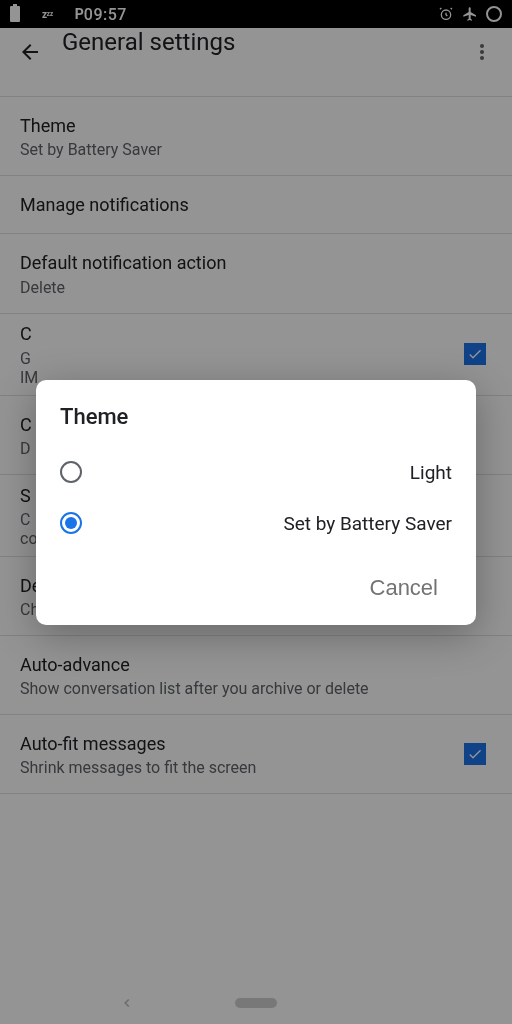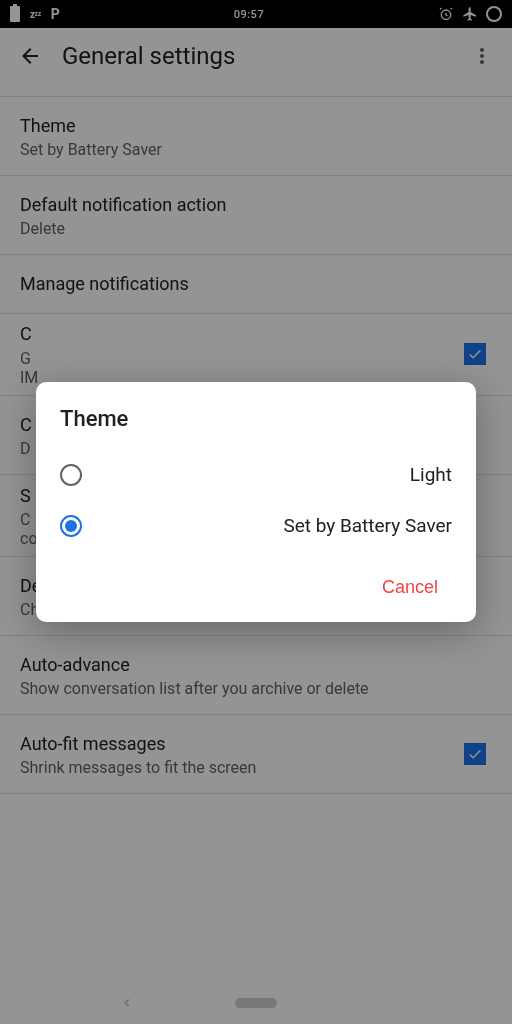--- a/index.html
+++ b/index.html
@@ -20,33 +20,32 @@
     .status-bar {
       height: 28px;
       background: #000;
       color: #fff;
       display: flex;
       align-items: center;
       padding: 0 10px;
       font-size: 13px;
       font-weight: 500;
     }
-    .status-left { display: flex; align-items: center; gap: 10px; }
-    .status-center { flex: 1; text-align: center; letter-spacing: 0.5px; font-size: 11px; }
+    .status-left { display: flex; align-items: center; gap: 22px; }
+    .status-center { flex: 1; text-align: left; letter-spacing: 0.5px; font-size: 16px; }
     .status-right { display: flex; align-items: center; gap: 8px; }
     .status-right svg, .status-left svg { display: block; }
     .battery-icon { width: 10px; height: 16px; background: #fff; border-radius: 1px; position: relative; }
     .battery-icon::before { content: ""; position: absolute; top: -2px; left: 3px; width: 4px; height: 2px; background: #fff; }
     .zzz { font-size: 10px; font-weight: bold; letter-spacing: -0.5px; }
     .circle-outline { width: 16px; height: 16px; border: 2px solid #fff; border-radius: 50%; }
 
     .app-bar {
       height: 56px;
       display: flex;
-      align-items: center;
       padding: 0 6px;
     }
     .back-btn { width: 48px; height: 48px; display: flex; align-items: center; justify-content: center; cursor: pointer; }
     .app-title { flex: 1; font-size: 24px; color: #202124; padding-left: 8px; }
     .overflow-btn { width: 48px; height: 48px; display: flex; align-items: center; justify-content: center; cursor: pointer; }
     .dot { width: 4px; height: 4px; background: #5f6368; border-radius: 50%; margin: 2px 0; }
 
     .list { }
     .list-item {
       padding: 16px 20px;
@@ -110,22 +109,22 @@
       background: #1a73e8;
       border-radius: 50%;
     }
     .radio-label { font-size: 19px; color: #202124; }
     .dialog-actions {
       display: flex;
       justify-content: flex-end;
       margin-top: 16px;
     }
     .dialog-btn {
-      color: #ef4444;
-      font-size: 18px;
+      color: #737373;
+      font-size: 22px;
       font-weight: 500;
       padding: 10px 14px;
       cursor: pointer;
       background: none;
       border: none;
     }
 
     .nav-bar {
       position: absolute;
       bottom: 0; left: 0; right: 0;
@@ -190,27 +189,27 @@
 
   <div class="list">
     <div class="list-item">
       <div class="list-item-main">
         <div class="list-item-title">Theme</div>
         <div class="list-item-sub">Set by Battery Saver</div>
       </div>
     </div>
     <div class="list-item">
       <div class="list-item-main">
+        <div class="list-item-title">Manage notifications</div>
+      </div>
+    </div>
+    <div class="list-item">
+      <div class="list-item-main">
         <div class="list-item-title">Default notification action</div>
         <div class="list-item-sub">Delete</div>
-      </div>
-    </div>
-    <div class="list-item">
-      <div class="list-item-main">
-        <div class="list-item-title">Manage notifications</div>
       </div>
     </div>
     <div class="list-item" style="height:82px;">
       <div class="list-item-main">
         <div class="list-item-title">C</div>
         <div class="list-item-sub" style="white-space:pre-line;">G
 IM</div>
       </div>
       <div class="checkbox">
         <svg viewBox="0 0 24 24" fill="#fff">

